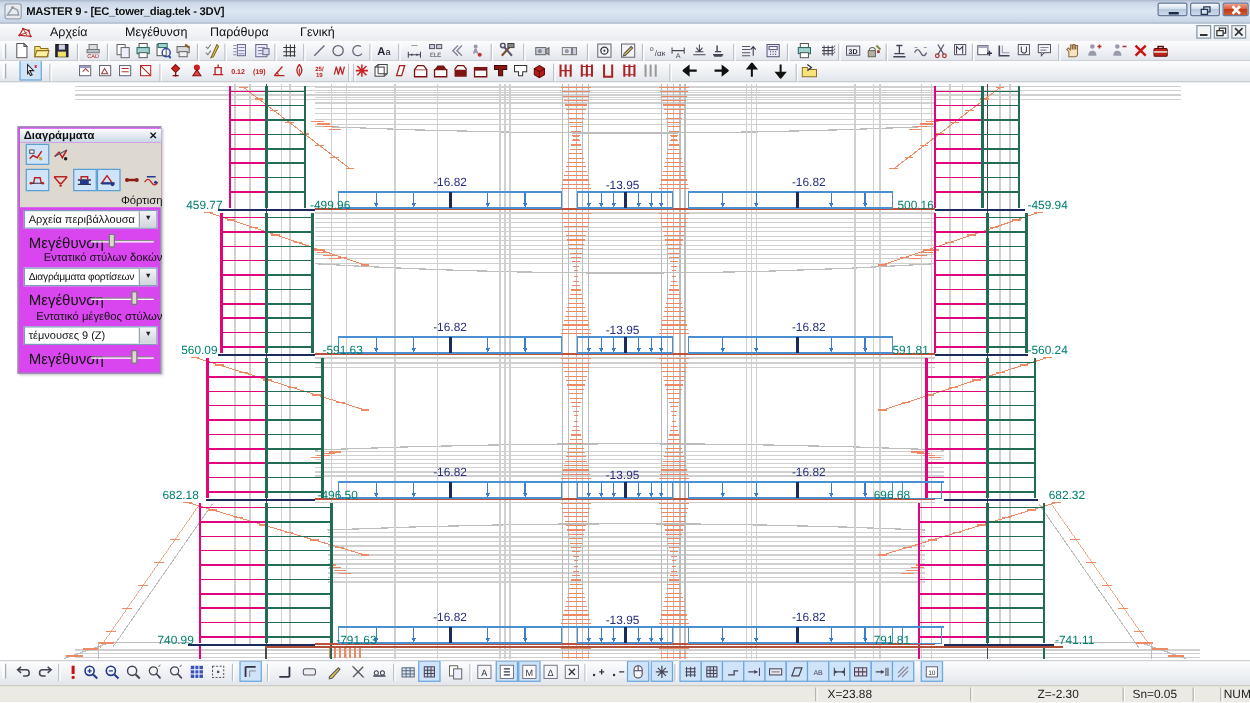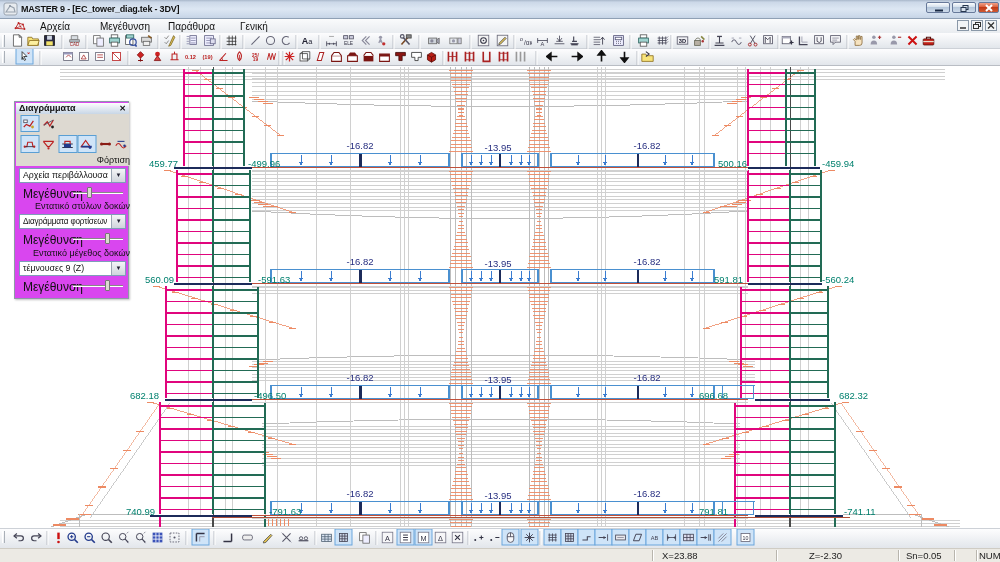--- a/index.html
+++ b/index.html
@@ -1627,21 +1627,21 @@
    <span class="track" style="left:58px;width:50px"></span>
         <span class="thumb" style="left:72px"></span>
       </div>
  <div class="plabel" style="top:99px">Εντατικό στύλων δοκών</div>
  <div class="pcombo" style="top:112px;font-size:8.2px;letter-spacing:-0.2px"><span>Διαγράμματα φορτίσεων</span><span class="cbtn">▼</span></div>
  <div class="pslider" style="top:130px">
         <span class="sl">Μεγέθυνση</span>
    <span class="track" style="left:58px;width:50px"></span>
         <span class="thumb" style="left:90px"></span>
       </div>
- <div class="plabel" style="top:146px">Εντατικό μέγεθος δοκών</div>
+ <div class="plabel" style="top:146px">Εντατικό μέγεθος στύλων</div>
  <div class="pcombo" style="top:159px"><span>τέμνουσες 9 (Ζ)</span><span class="cbtn">▼</span></div>
  <div class="pslider" style="top:177px">
         <span class="sl">Μεγέθυνση</span>
    <span class="track" style="left:58px;width:50px"></span>
         <span class="thumb" style="left:90px"></span>
       </div>
 </div>
   </div>
 <div id="tbB"><span class="grip"></span><svg width="1000" height="20">
       <use href="#i-undo" x="12" y="2" width="13" height="13"></use>
@@ -1712,21 +1712,21 @@
       <use href="#i-stbl" x="682" y="2" width="13" height="13"></use>
       <rect x="697" y="0" width="17" height="16" fill="#cfe4f8" stroke="#6aa6dc"></rect>
       <use href="#i-send" x="699" y="2" width="13" height="13"></use>
       <rect x="714" y="0" width="17" height="16" fill="#cfe4f8" stroke="#6aa6dc"></rect>
       <use href="#i-shatch" x="716" y="2" width="13" height="13"></use>
       <rect x="737" y="0" width="17" height="16" fill="#cfe4f8" stroke="#6aa6dc"></rect>
       <use href="#i-s10" x="739" y="2" width="13" height="13"></use>
     </svg></div>
 <div id="status">
  <span style="left:662px">X=23.88</span>
-    <span style="left:809px">Z=-2.30</span>
+    <span style="left:830px">Z=-2.30</span>
  <span style="left:906px">Sn=0.05</span>
     <span style="left:1014px;color:#9a968c">CAP</span>
     <span style="left:979px">NUM</span>
  <i class="ssep" style="left:652px"></i>
     <i class="ssep" style="left:776px"></i>
     <i class="ssep" style="left:898px"></i>
     <i class="ssep" style="left:954px"></i>
     <i class="ssep" style="left:976px"></i>
 </div>
 </body></html>

